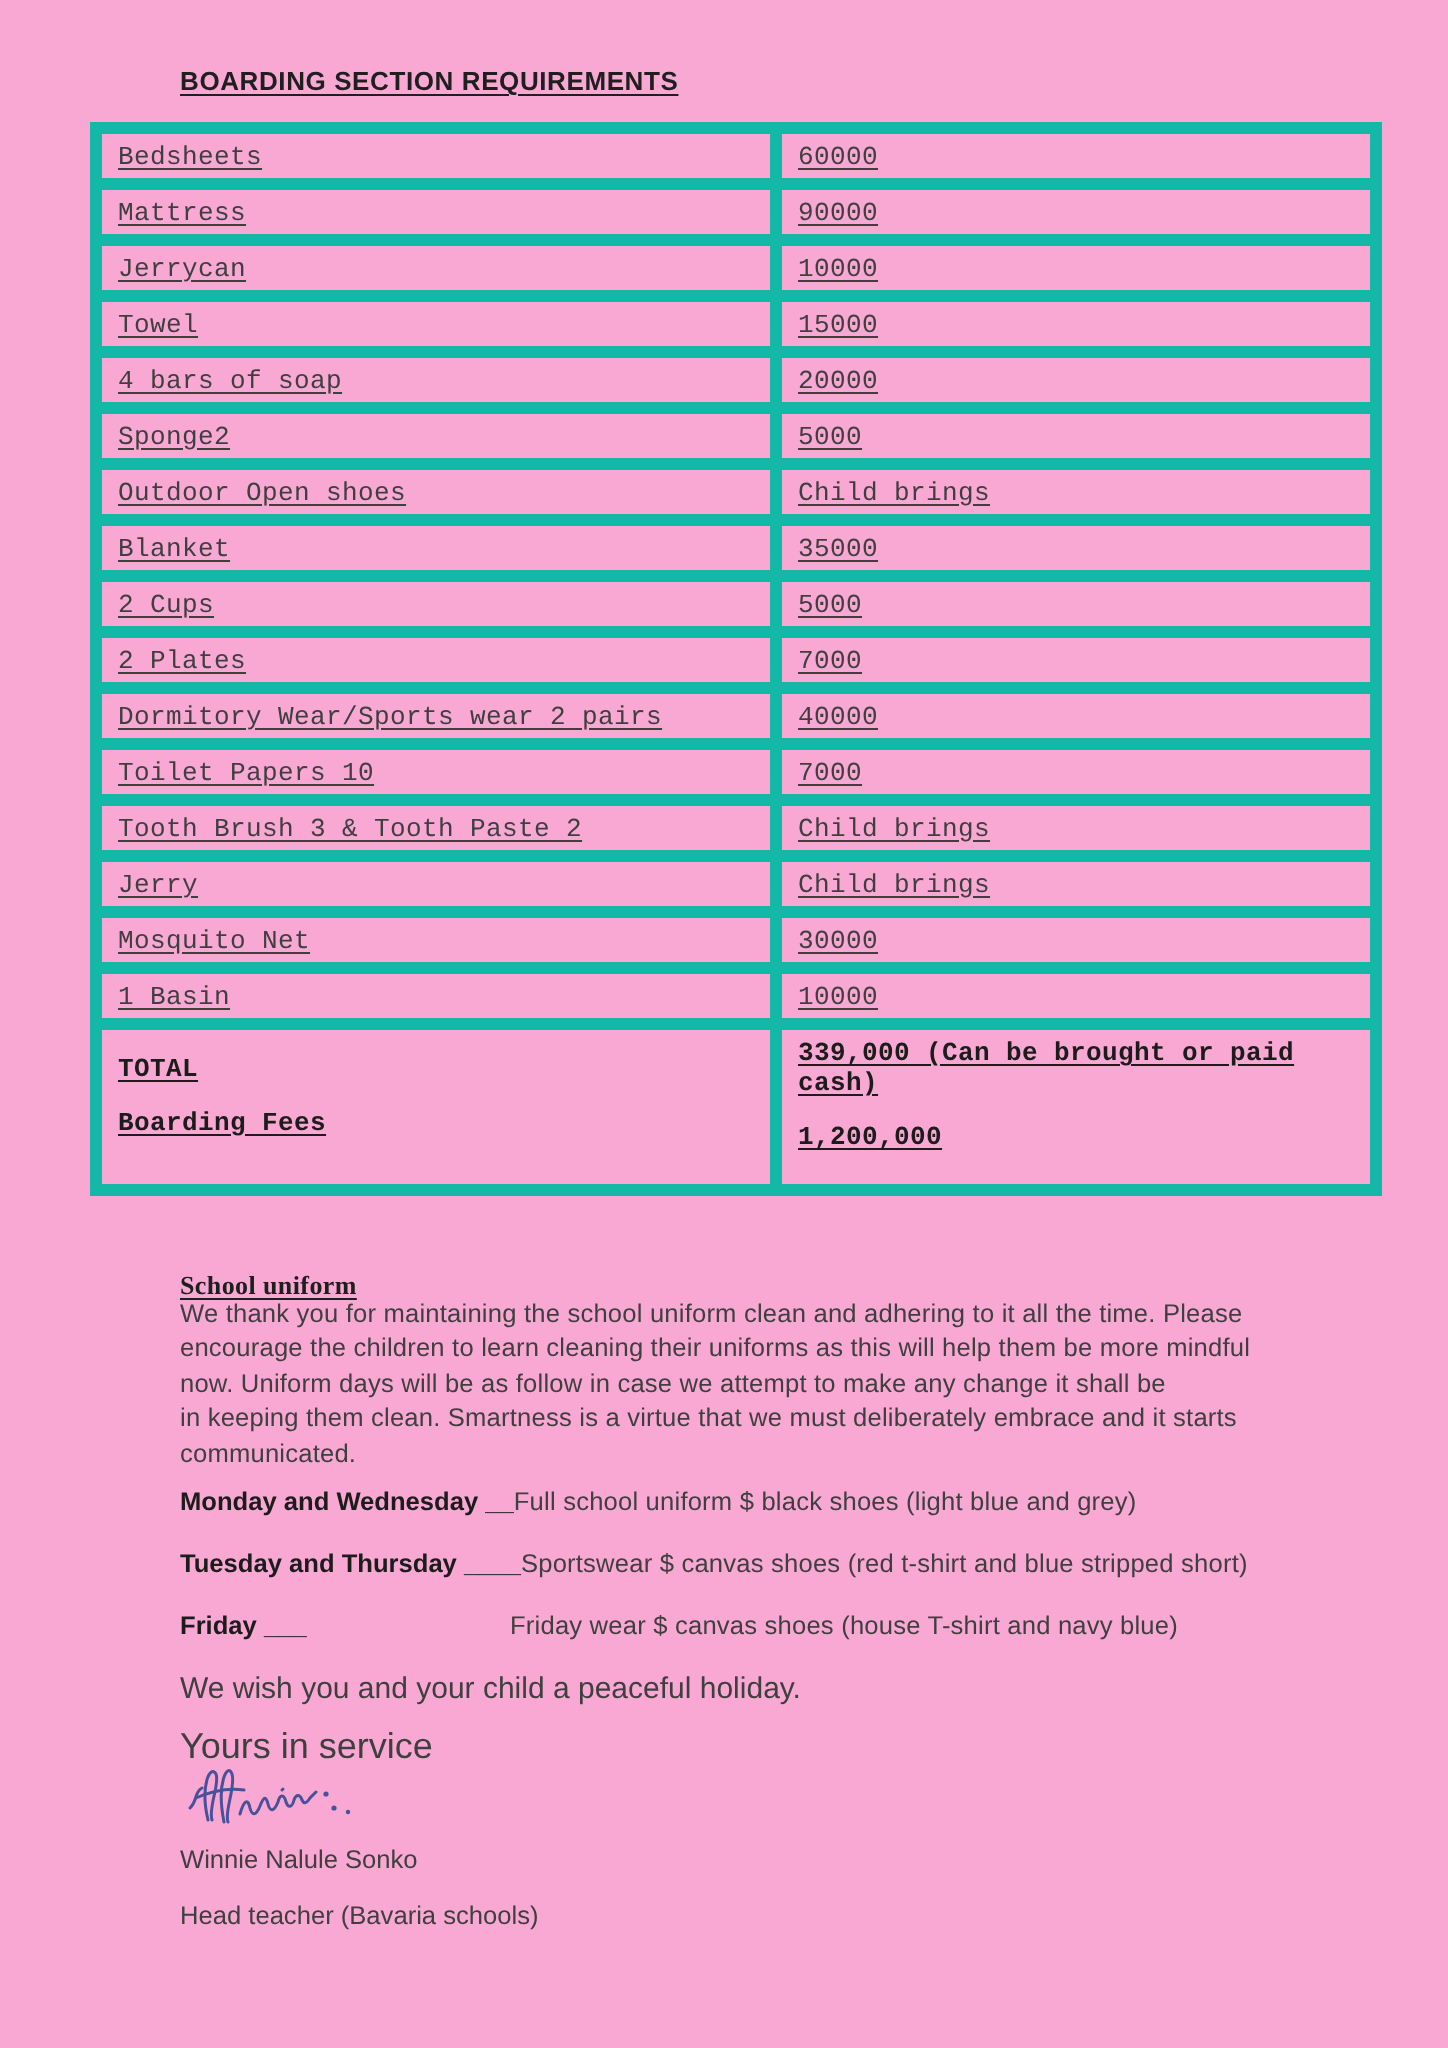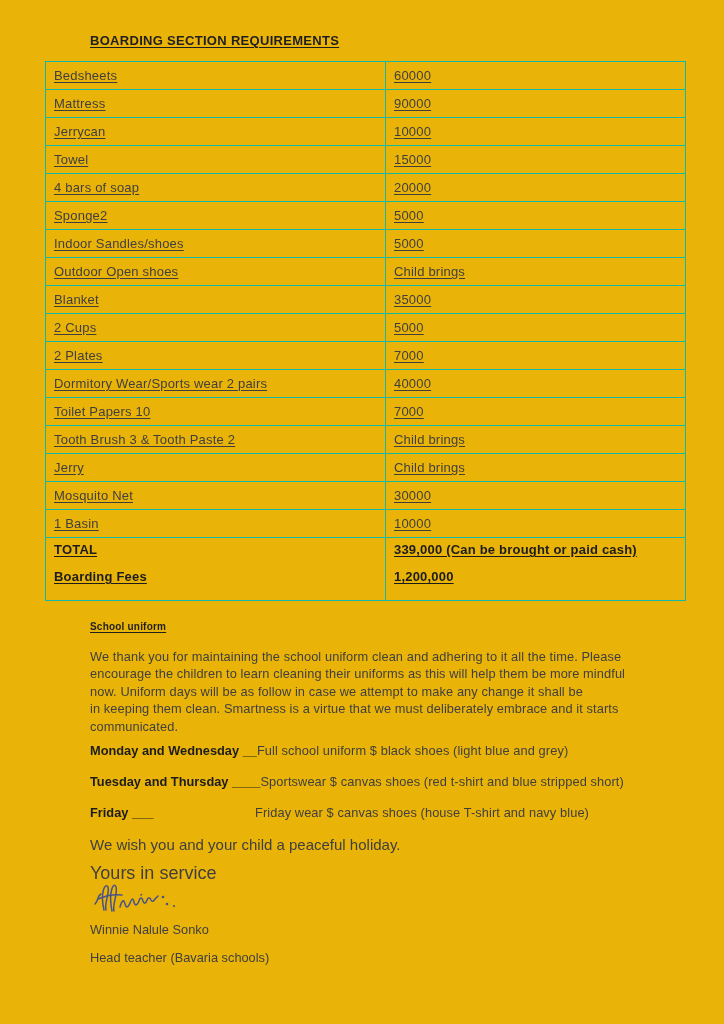--- a/index.html
+++ b/index.html
@@ -5,21 +5,21 @@
   * { margin: 0; padding: 0; box-sizing: border-box; }
   html, body { background: #ffffff; }
   body {
     font-family: "Liberation Sans", "DejaVu Sans", sans-serif;
     color: #3f3f3f;
   }
   .page {
     position: relative;
     width: 724px;
     height: 1024px;
-    background: #eab308;
+    background: #f9a8d4;
     overflow: hidden;
   }
   .doc-title {
     position: absolute;
     left: 90px;
     top: 33px;
     font-size: 13px;
     font-weight: bold;
     letter-spacing: 0.3px;
     color: #1f1f1f;
@@ -28,26 +28,27 @@
   }
   table.req-table {
     position: absolute;
     left: 45px;
     top: 61px;
     width: 640px;
     border-collapse: collapse;
     table-layout: fixed;
   }
   table.req-table td {
-    border: 1px solid #14b8a6;
+    border: 6px solid #14b8a6;
     height: 28px;
     vertical-align: middle;
     padding: 0 6px 0 8px;
     font-size: 13px;
     letter-spacing: 0.2px;
+    font-family: Liberation Mono, monospace;
   }
   table.req-table td.col-item  { width: 340px; }
   table.req-table td.col-value { width: 300px; }
   .cell-text {
     text-decoration: underline;
     text-underline-offset: 2px;
   }
   tr.summary-row td {
     height: 58px;
     vertical-align: middle;
@@ -57,27 +58,28 @@
   .summary-line {
     font-weight: bold;
     color: #1c1c1c;
     text-decoration: underline;
     text-underline-offset: 2px;
   }
   .summary-line + .summary-line { margin-top: 12px; }
   .section-heading {
     position: absolute;
     left: 90px;
-    top: 621px;
-    font-size: 10px;
+    top: 635px;
+    font-size: 13px;
     font-weight: bold;
     color: #1f1f1f;
     text-decoration: underline;
     text-underline-offset: 2px;
     letter-spacing: 0.2px;
+    font-family: Liberation Serif, serif;
   }
   .uniform-paragraph {
     position: absolute;
     left: 90px;
     top: 648px;
     width: 575px;
     font-size: 12.8px;
     line-height: 17.4px;
     letter-spacing: 0.1px;
   }
@@ -154,28 +156,20 @@
         <td class="col-item">
           <span class="cell-text">4 bars of soap</span>
         </td>
         <td class="col-value">
           <span class="cell-text">20000</span>
         </td>
       </tr>
         <tr>
         <td class="col-item">
           <span class="cell-text">Sponge2</span>
-        </td>
-        <td class="col-value">
-          <span class="cell-text">5000</span>
-        </td>
-      </tr>
-        <tr>
-        <td class="col-item">
-          <span class="cell-text">Indoor Sandles/shoes</span>
         </td>
         <td class="col-value">
           <span class="cell-text">5000</span>
         </td>
       </tr>
         <tr>
         <td class="col-item">
           <span class="cell-text">Outdoor Open shoes</span>
         </td>
         <td class="col-value">

